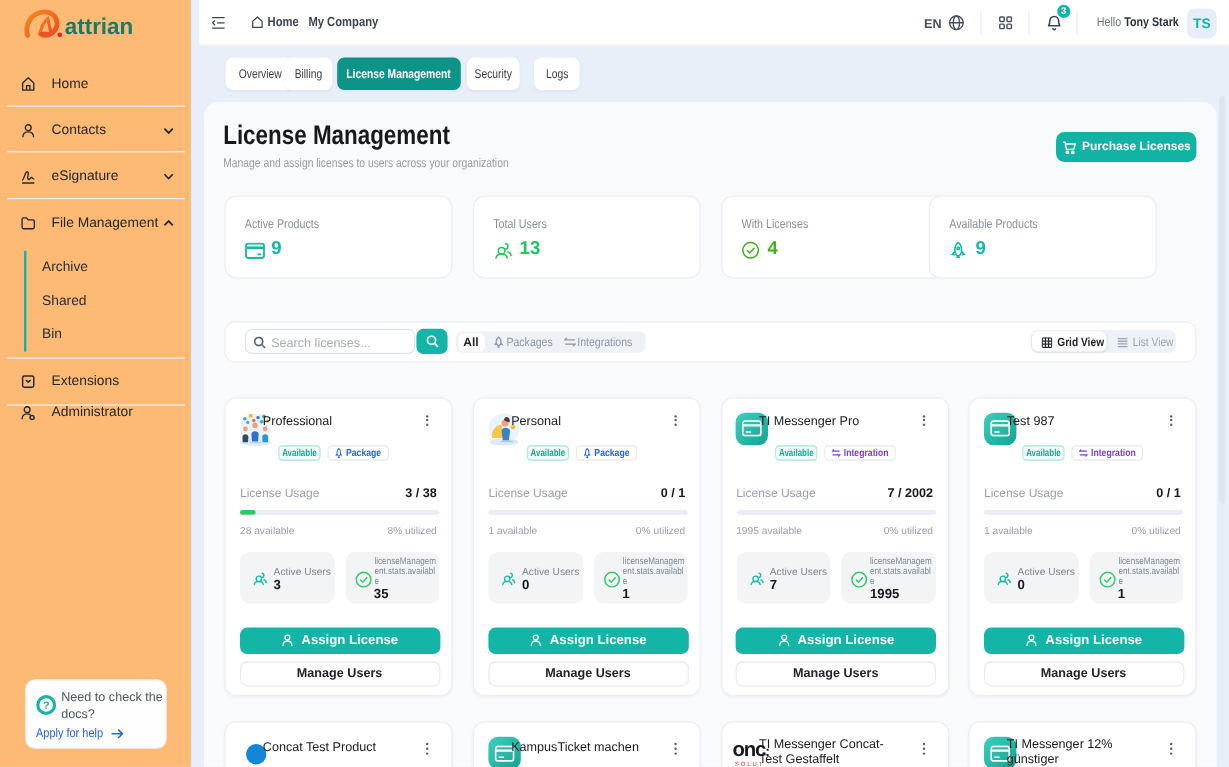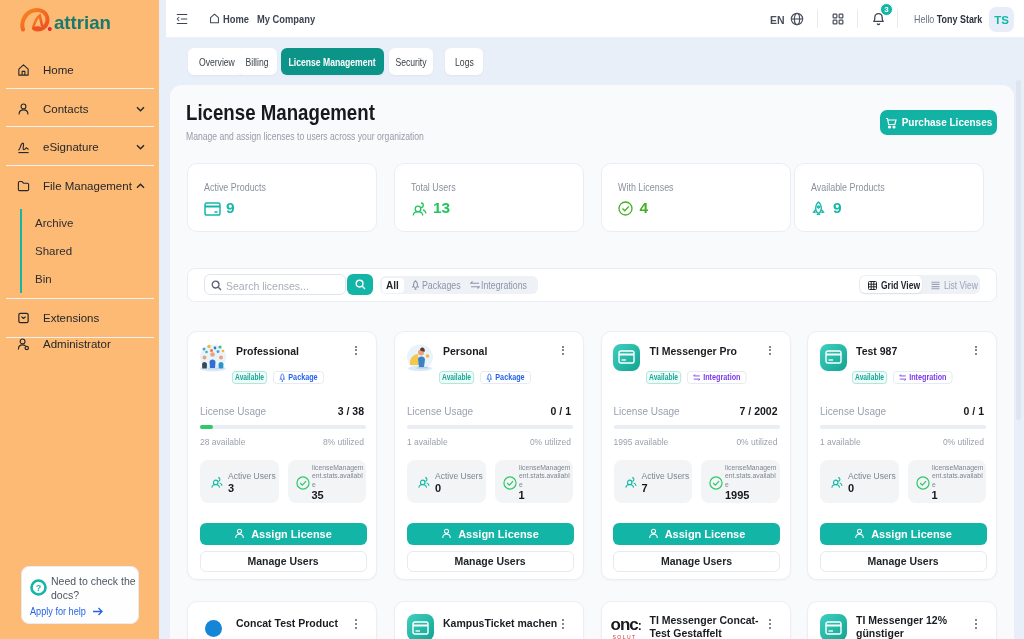--- a/index.html
+++ b/index.html
@@ -23,21 +23,21 @@
 
 #panel { position:absolute; left:170px; top:85px; width:844px; height:554px; background:#f9fafb; border-radius:12px 12px 0 0; }
 
 .stat { position:absolute; top:163px; width:190px; height:69px; background:#fff; border:1px solid #eaeef4; border-radius:10px; }
 .stat .lbl { position:absolute; left:16px; top:17px; font-size:10.5px; color:#8a919d; transform:scaleX(0.85); transform-origin:left; white-space:nowrap; }
 .stat .num { position:absolute; left:38px; top:35px; font-size:15.5px; font-weight:bold; }
 
 #toolbar { position:absolute; left:187px; top:268px; width:810px; height:34px; background:#fff; border:1px solid #eaeef4; border-radius:8px; }
 
 .lcard { position:absolute; width:190px; background:#fff; border:1px solid #ebeef4; border-radius:10px; box-shadow:0 1px 2px rgba(30,50,90,.04); }
-.lc-title { position:absolute; left:48px; top:9px; font-size:10.5px; font-weight:bold; color:#191c20; line-height:12.5px; width:126px; white-space:nowrap; }
+.lc-title { position:absolute; left:31px; top:9px; font-size:10.5px; font-weight:normal; color:#191c20; line-height:12.5px; width:126px; white-space:nowrap; }
 .kebab { position:absolute; right:18px; top:14px; width:3px; }
 .kebab i { display:block; width:2px; height:2px; border-radius:50%; background:#585f6b; margin-bottom:1.8px; }
 .badge-av { position:absolute; left:44px; top:39px; height:13px; width:45px; background:#f0fbf8; border:1px solid #a3e6d9; border-radius:4px; font-size:8.5px; color:#14a897; display:flex; align-items:center; justify-content:center; font-weight:bold; transform:scaleX(0.78); transform-origin:left; }
 .badge-pk { position:absolute; left:85px; top:39px; height:13px; padding:0 6px; background:#fff; border:1px solid #e4e9f0; border-radius:4px; font-size:8.5px; display:flex; align-items:center; gap:3px; font-weight:bold; transform:scaleX(0.85); transform-origin:left; white-space:nowrap; }
 .lu-lbl { position:absolute; left:12px; top:74px; font-size:10px; color:#9aa1ad; }
 .lu-val { position:absolute; right:12px; top:73px; font-size:10.5px; font-weight:bold; color:#15181d; }
 .prog { position:absolute; left:12px; top:93px; width:166px; height:4px; border-radius:2px; background:#e9edf4; }
 .prog i { display:block; height:4px; border-radius:2px; background:#2fc96a; }
 .sm-l { position:absolute; left:12px; top:105px; font-size:8.5px; color:#9aa1ad; }
 .sm-r { position:absolute; right:12px; top:105px; font-size:8.5px; color:#9aa1ad; }
@@ -229,21 +229,21 @@
   <div class="num" style="color:#22c55e;">13</div>
 </div>
 <div class="stat" style="left:600.5px;">
   <div class="lbl">With Licenses</div>
   <svg class="abs" style="left:16px;top:37px;" width="15" height="15" viewBox="0 0 15 15" fill="none" stroke="#43b022" stroke-width="1.3">
       <circle cx="7.5" cy="7.5" r="6.5"></circle>
       <path d="M4.5 7.5 L6.8 9.8 L10.8 5.4"></path>
     </svg>
   <div class="num" style="color:#43b022;">4</div>
 </div>
-<div class="stat" style="left:794px;">
+<div class="stat" style="left:774px;">
   <div class="lbl">Available Products</div>
   <svg class="abs" style="left:16px;top:37px;" width="15" height="15" viewBox="0 0 15 15" fill="none" stroke="#14b8a6" stroke-width="1.3">
       <path d="M7.5 1 C9.5 2.5 10.3 5 10.3 7.5 C10.3 9.5 9.5 11.5 7.5 12.5 C5.5 11.5 4.7 9.5 4.7 7.5 C4.7 5 5.5 2.5 7.5 1 Z"></path>
       <path d="M4.8 8.5 L2.5 11 L4.7 11.5 M10.2 8.5 L12.5 11 L10.3 11.5 M6 13.8 C6.5 13 8.5 13 9 13.8"></path>
       <circle cx="7.5" cy="6" r="1"></circle>
     </svg>
   <div class="num" style="color:#14b8a6;">9</div>
 </div>
 
 <div id="toolbar"></div>

